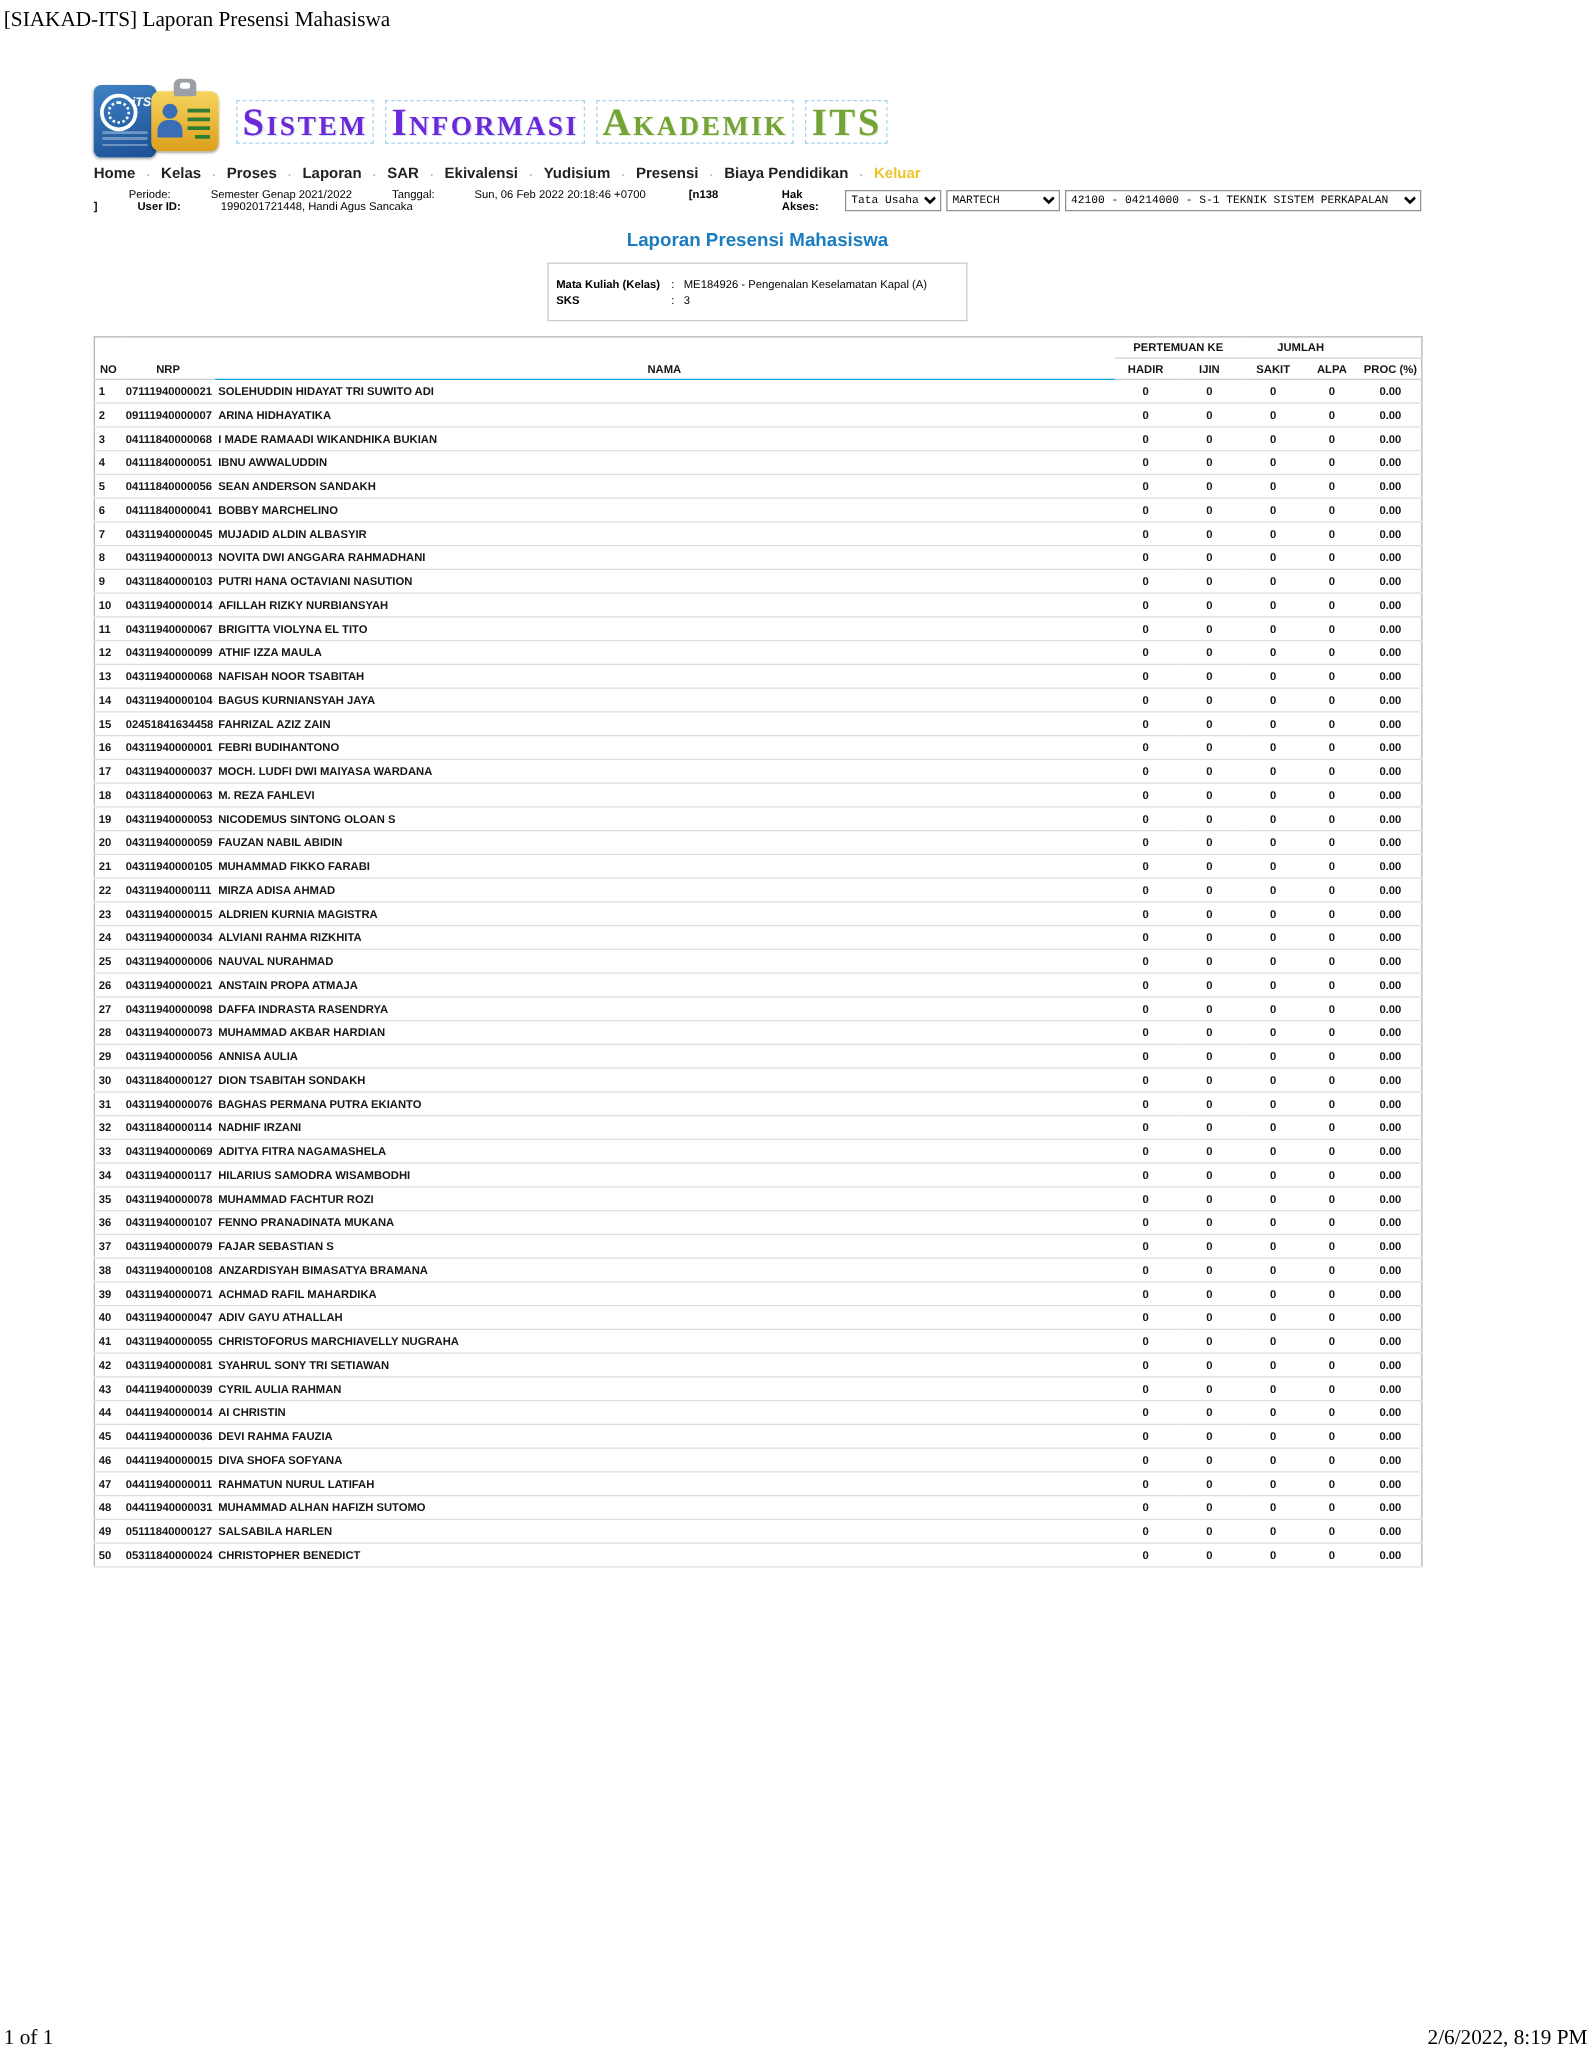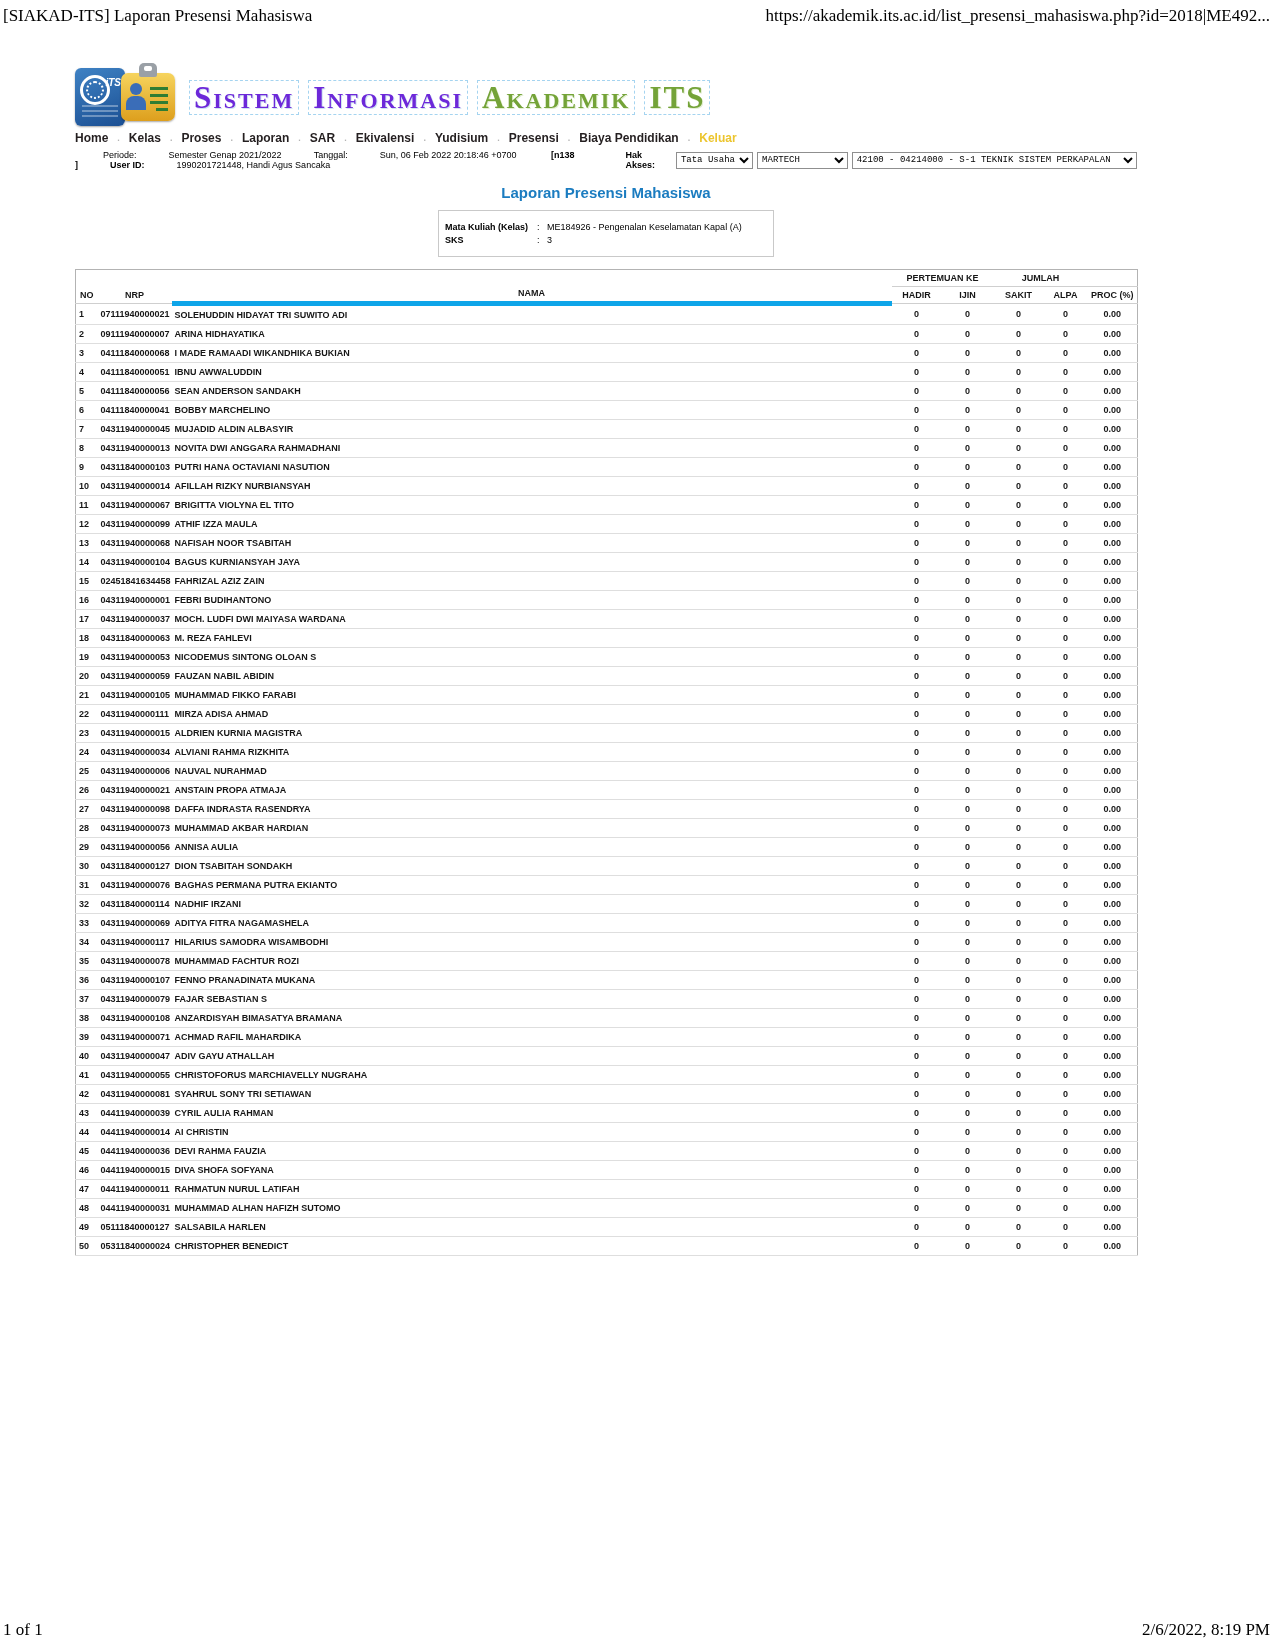--- a/index.html
+++ b/index.html
@@ -73,21 +73,20 @@
   .roster thead tr.sub th,.roster thead th.lefth,.roster thead th.grp{border-bottom:1px solid #cfcfcf;}
   .roster tbody td{border-bottom:1px solid #dedede;}
   .roster td.c-no,.roster td.c-nrp,.roster td.c-nama{text-align:left;}
   .roster td.c-hadir,.roster td.c-ijin,.roster td.c-sakit,.roster td.c-alpa,.roster td.c-proc{text-align:center;}
 </style>
 </head>
 <body>
 
 <div class="print-bar top">
   <span>[SIAKAD-ITS] Laporan Presensi Mahasiswa</span>
-  <span>https://akademik.its.ac.id/list_presensi_mahasiswa.php?id=2018|ME492...</span>
 </div>
 
 <div class="content">
 
   <div class="brand-row">
     <div class="its-logo">
       <div class="its-ring"></div>
       <div class="its-word">iTS</div>
       <div class="its-lines"></div>
     </div>
@@ -166,21 +165,21 @@
       <col style="width:50px">
         <col style="width:52px">
         <col style="width:50px">
       <col style="width:44px">
         <col style="width:50px">
     </colgroup>
     <thead>
       <tr>
         <th class="lefth" rowspan="2">NO</th>
         <th class="lefth" rowspan="2">NRP</th>
-        <th rowspan="2" style="vertical-align:bottom;padding-bottom:3px;border-bottom:5px solid #0ea5e9;text-align:center;">NAMA</th>
+        <th rowspan="2" style="vertical-align:bottom;padding-bottom:3px;border-bottom:1px solid #0ea5e9;text-align:center;">NAMA</th>
         <th class="grp" colspan="2">PERTEMUAN KE</th>
         <th class="grp" colspan="2">JUMLAH</th>
         <th class="grp"></th>
       </tr>
       <tr class="sub">
         <th>HADIR</th>
         <th>IJIN</th>
         <th>SAKIT</th>
         <th>ALPA</th>
         <th>PROC (%)</th>

